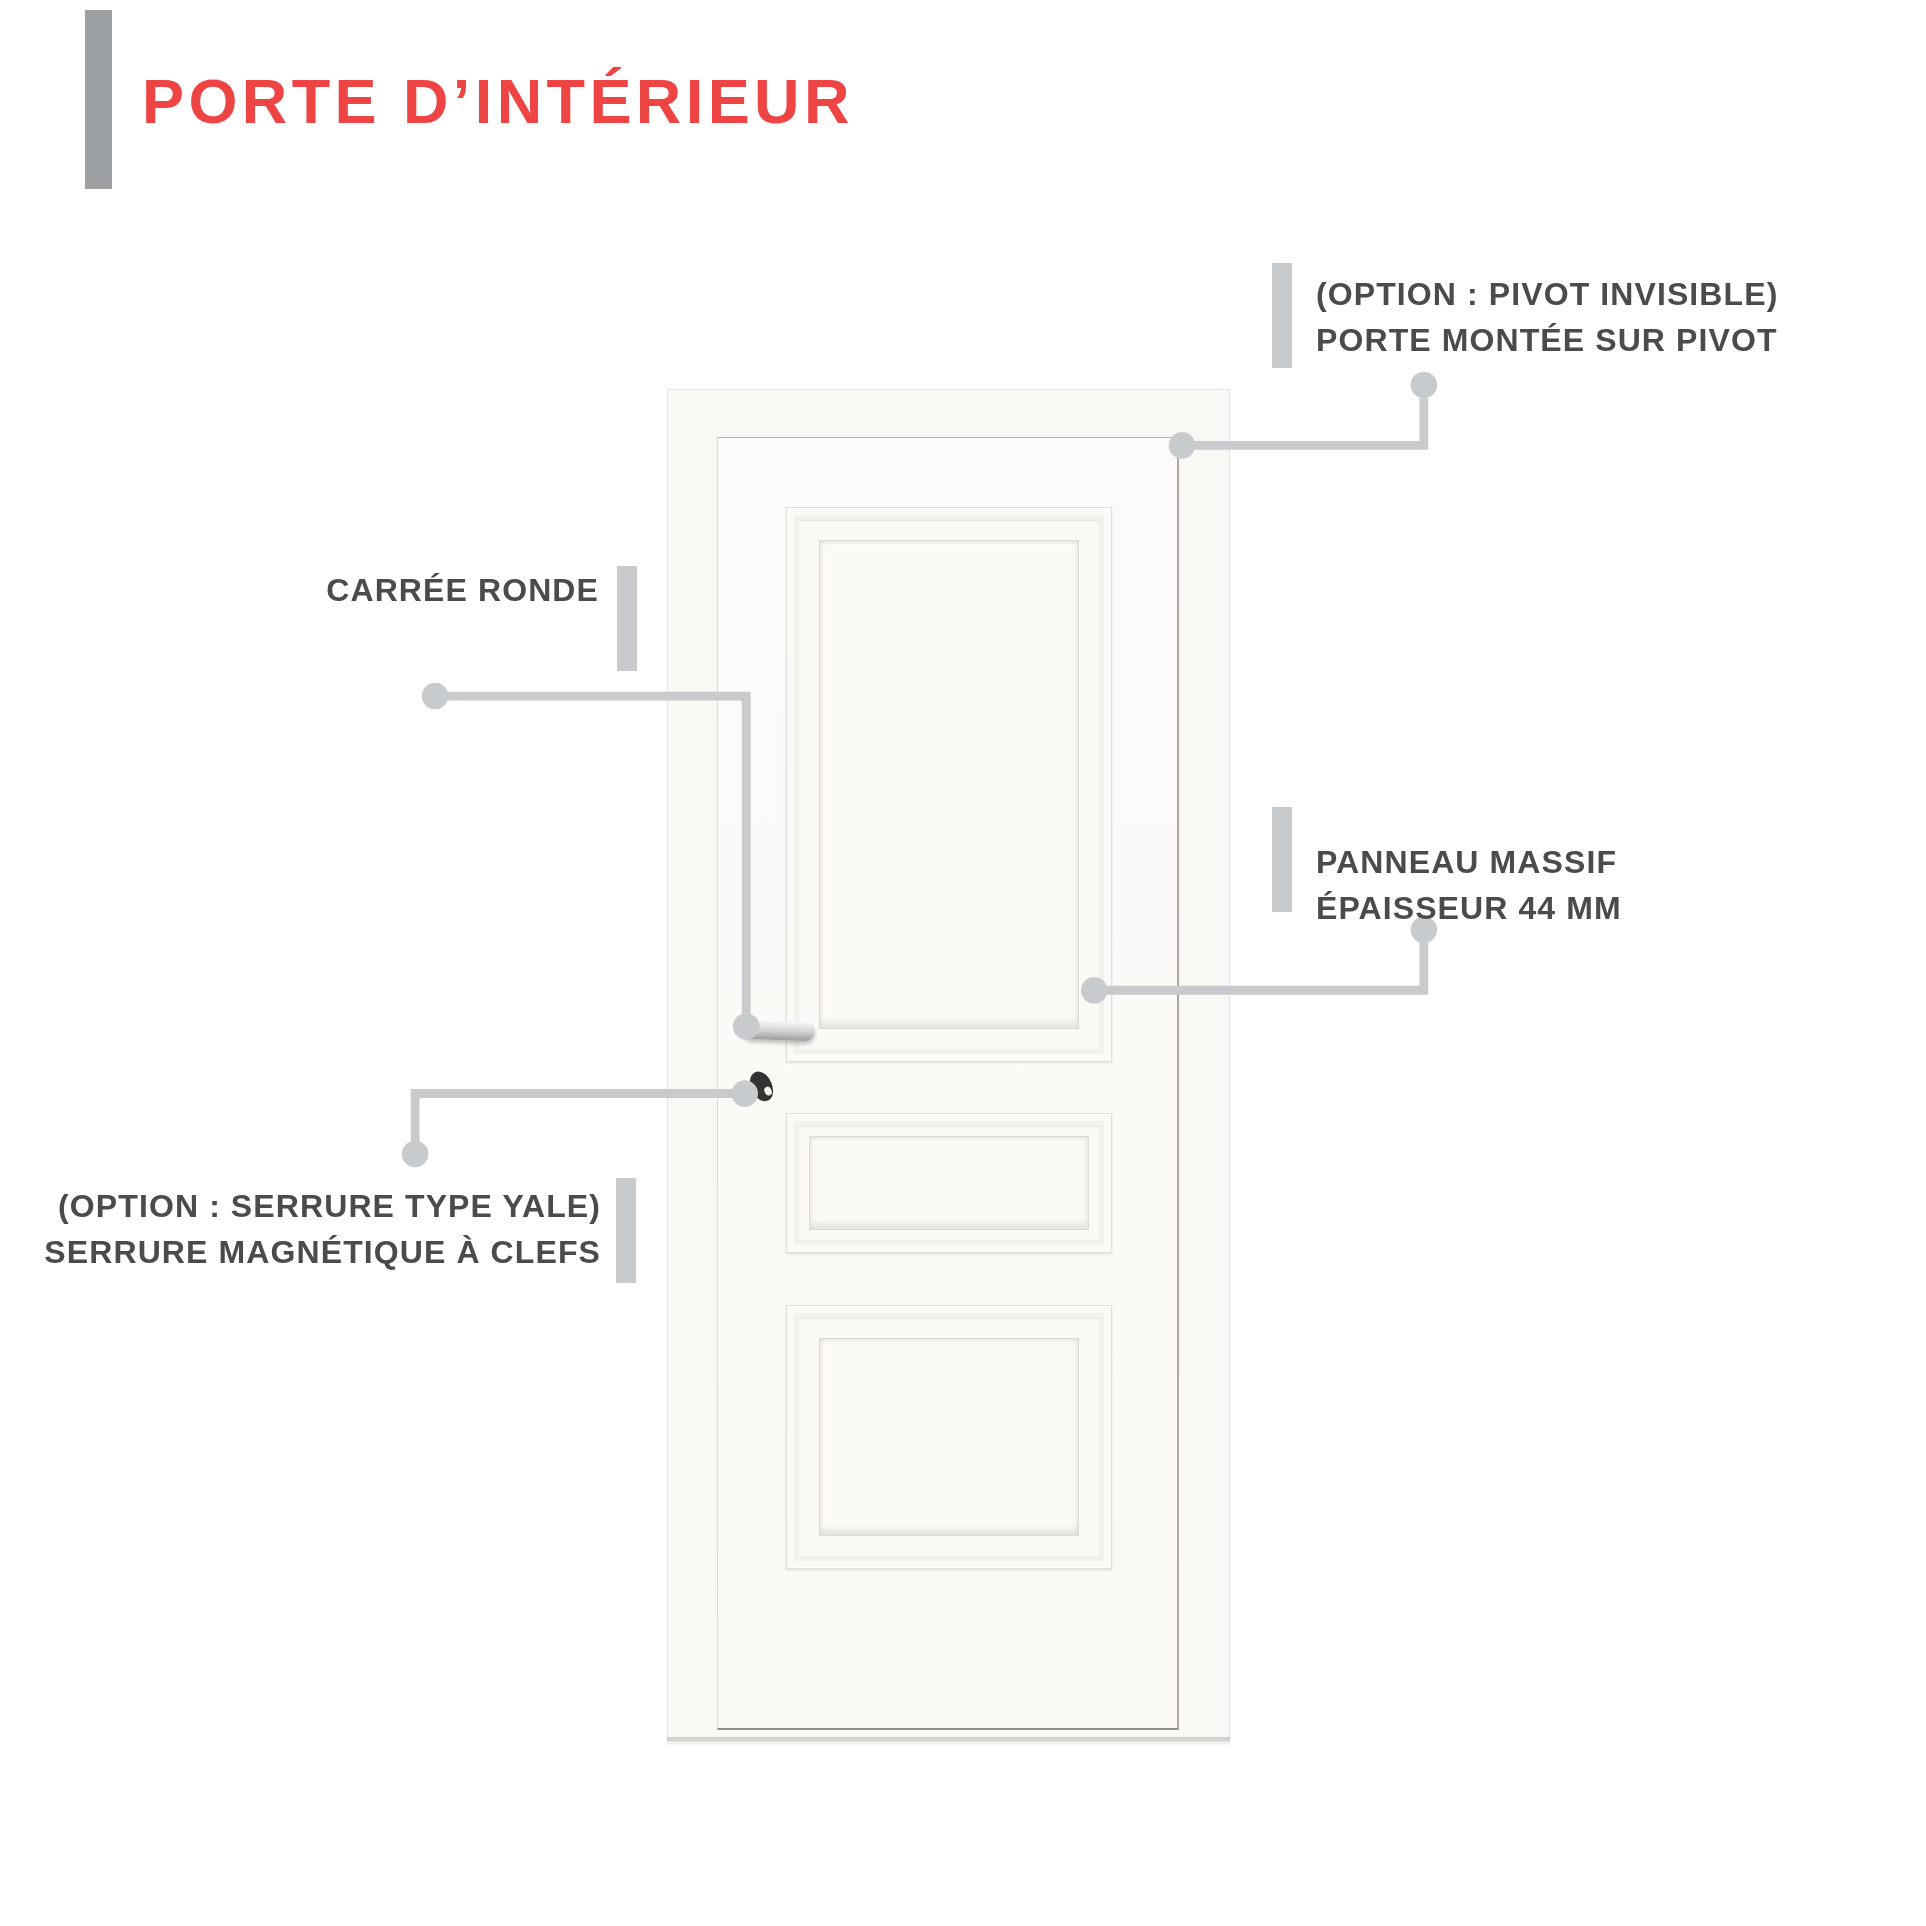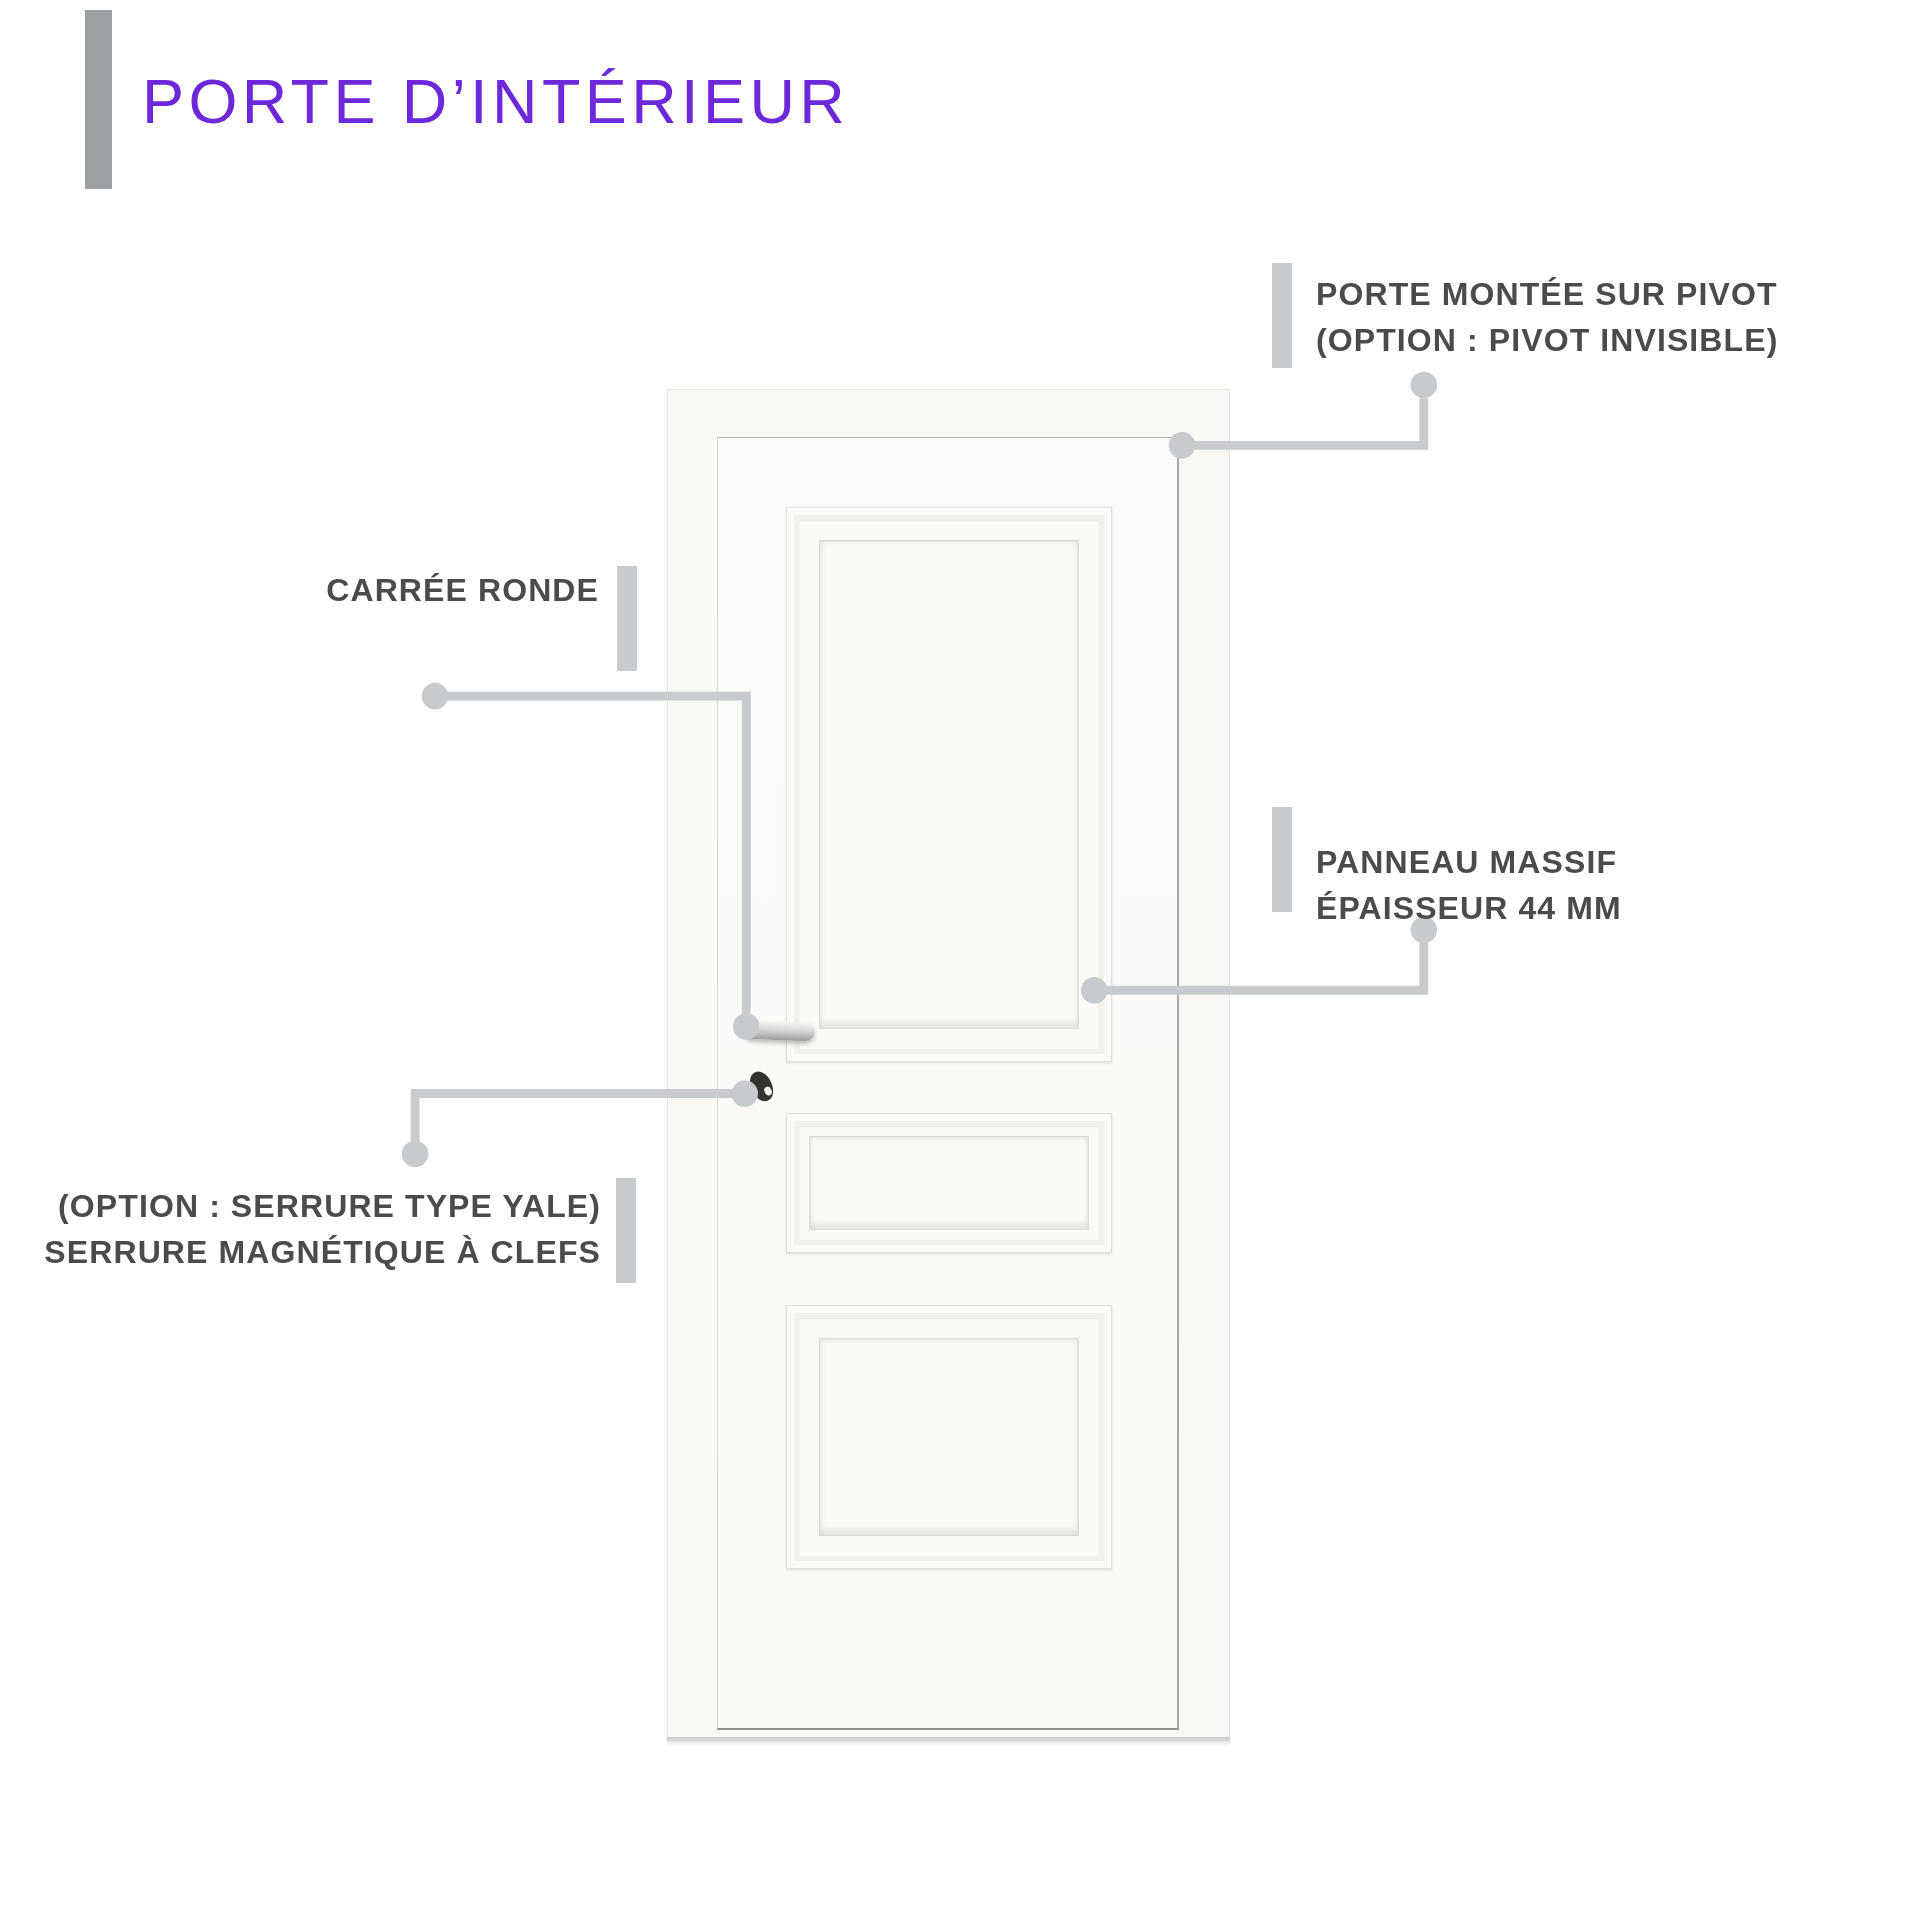--- a/index.html
+++ b/index.html
@@ -11,21 +11,21 @@
     font-family:"Liberation Sans", sans-serif;
     overflow:hidden;
   }
   
   .title-bar{
     position:absolute; left:85px; top:10.3px; width:27px; height:179px;
     background:#9da0a2;
   }
   .page-title{
     position:absolute; left:142px; top:65px;
-    font-size:63px; font-weight:400; color:#6d28d9;
+    font-size:63px; font-weight:700; color:#ef4444;
     letter-spacing:4.4px; white-space:nowrap;
   }
   
   .ann-bar{
     position:absolute; width:20px; height:105px; background:#c8cbcd;
   }
   .ann-text{
     position:absolute; font-size:32px; font-weight:700; color:#4a4b4d;
     letter-spacing:1.1px; line-height:46px; white-space:nowrap;
   }
@@ -144,22 +144,22 @@
       <circle cx="1012" cy="1392" r="18"></circle>
       <circle cx="1931" cy="1261" r="18"></circle>
       <circle cx="1484" cy="1343" r="18"></circle>
       <circle cx="563" cy="1565" r="18"></circle>
       <circle cx="1010" cy="1483" r="18"></circle>
     </g>
   </svg>
 
   <div class="ann-bar" style="left:1272px; top:263px;"></div>
   <div class="ann-text" style="left:1316px; top:271px;">
+    <div>(OPTION : PIVOT INVISIBLE)</div>
     <div>PORTE MONTÉE SUR PIVOT</div>
-    <div>(OPTION : PIVOT INVISIBLE)</div>
   </div>
 
   <div class="ann-bar" style="left:617px; top:566px;"></div>
   <div class="ann-text right" style="right:1327px; top:567px;">
     <div>CARRÉE RONDE</div>
   </div>
 
   <div class="ann-bar" style="left:1272px; top:807px;"></div>
   <div class="ann-text" style="left:1316px; top:816px;margin-top:23px;">
     <div>PANNEAU MASSIF</div>

